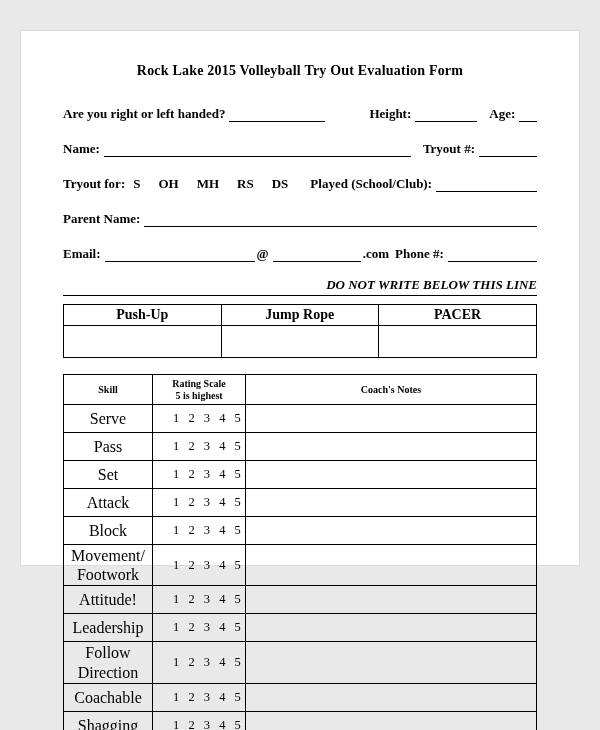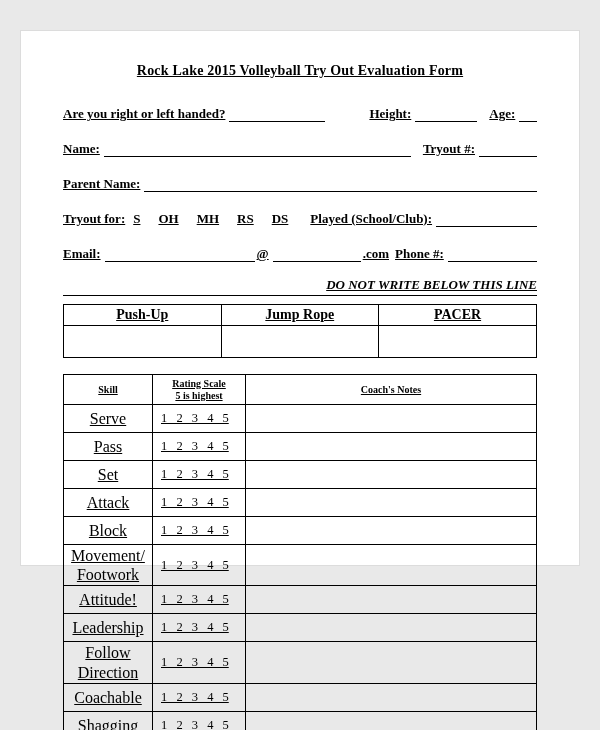--- a/index.html
+++ b/index.html
@@ -5,21 +5,20 @@
   html,body{margin:0;padding:0;}
   body{
     width:600px;height:730px;
     background:#e9e9e9;
     font-family:"Liberation Serif","DejaVu Serif",serif;
     color:#000;
   }
   .canvas{
     width:600px;height:576px;box-sizing:border-box;
     padding:30px 20px 10px 20px;
-    text-decoration:underline;
   }
   .page{
     background:#ffffff;width:100%;height:100%;box-sizing:border-box;
     border:1px solid #dcdcdc;
   }
   .content{
     padding:32px 42px 0 42px;
   }
   .title{
     text-align:center;font-weight:bold;font-size:14px;
@@ -54,21 +53,21 @@
     vertical-align:middle;
   }
   .fitness{margin-top:8px;}
   .fitness th{font-weight:bold;text-align:center;height:18px;font-size:14px;}
   .fitness td{height:29px;}
   .skills{margin-top:16px;}
   .skills th{font-weight:bold;text-align:center;font-size:10px;line-height:1.15;padding:3px 4px;}
   .col-skill{width:80px;}
   .col-rating{width:84px;}
   .skill-cell{text-align:center;font-size:16px;height:25px;line-height:1.2;}
-  .rating-cell{font-size:12.5px;word-spacing:6px;padding-left:8px;height:25px;margin-top:10px;}
+  .rating-cell{font-size:12.5px;word-spacing:6px;padding-left:20px;height:25px;margin-top:10px;}
   .notes-cell{height:25px;}
 </style>
 </head>
 <body>
 
 <div class="canvas">
   <div class="page">
     <div class="content">
 
       <div class="title">Rock Lake 2015 Volleyball Try Out Evaluation Form</div>
@@ -80,35 +79,35 @@
         <span class="fill" style="width:62px"></span>
         <span class="lbl" style="margin-left:12px">Age:</span>
         <span class="fill grow"></span>
       </div>
 
       <div class="frow">
         <span class="lbl">Name:</span>
         <span class="fill grow"></span>
         <span class="lbl" style="margin-left:12px">Tryout #:</span>
         <span class="fill" style="width:58px"></span>
-      </div>
-
-      <div class="frow">
-        <span class="lbl">Parent Name:</span>
-        <span class="fill grow"></span>
       </div>
 
       <div class="frow">
         <span class="lbl">Tryout for:</span>
         <span class="lbl pos-first">S</span>
         <span class="lbl pos">OH</span>
         <span class="lbl pos">MH</span>
         <span class="lbl pos">RS</span>
         <span class="lbl pos">DS</span>
         <span class="lbl" style="margin-left:22px">Played (School/Club):</span>
+        <span class="fill grow"></span>
+      </div>
+
+      <div class="frow">
+        <span class="lbl">Parent Name:</span>
         <span class="fill grow"></span>
       </div>
 
       <div class="frow">
         <span class="lbl">Email:</span>
         <span class="fill" style="width:150px"></span>
         <span class="lbl" style="margin-left:2px">@</span>
         <span class="fill" style="width:88px"></span>
         <span class="lbl" style="margin-left:2px">.com</span>
         <span class="lbl" style="margin-left:6px">Phone #:</span>

